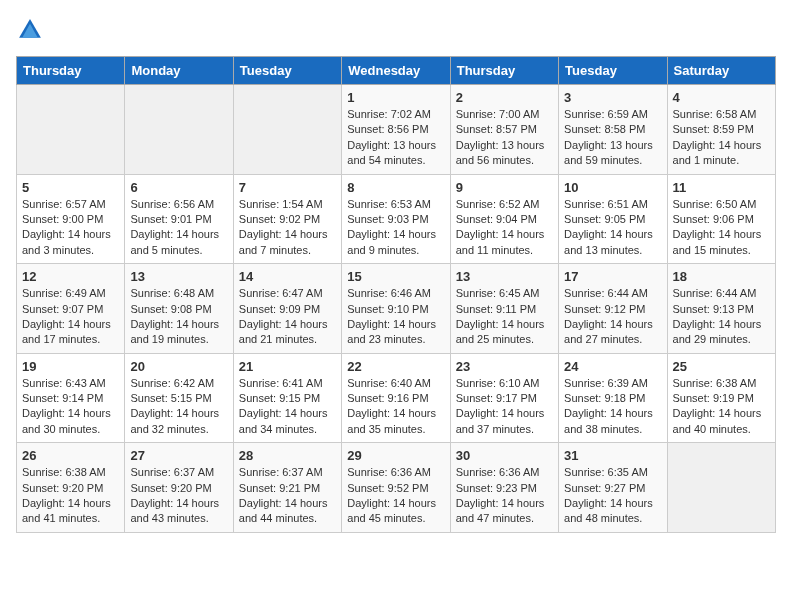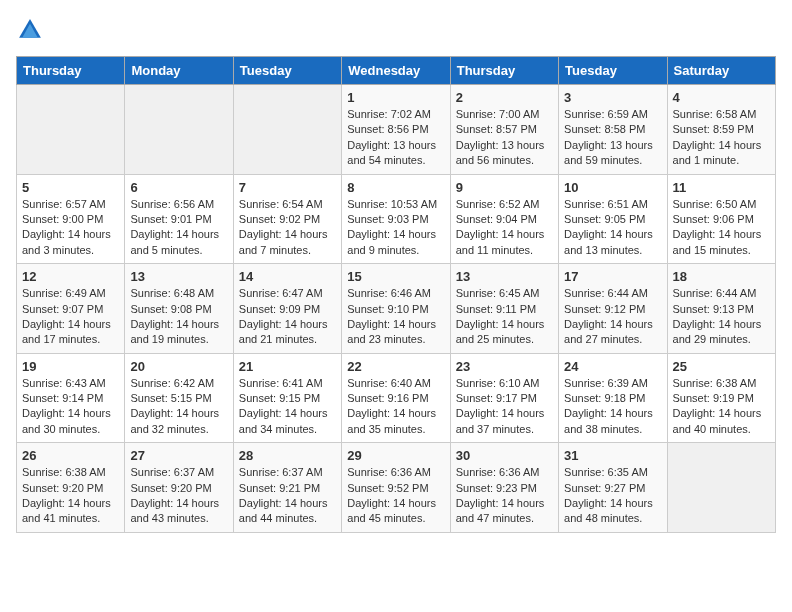--- a/index.html
+++ b/index.html
@@ -161,28 +161,28 @@
         </td>
         <td>
           <span class="day-number">6</span>
           <div class="day-info">Sunrise: 6:56 AM
 Sunset: 9:01 PM
 Daylight: 14 hours
 and 5 minutes.</div>
         </td>
         <td>
           <span class="day-number">7</span>
-          <div class="day-info">Sunrise: 6:54 AM
+          <div class="day-info">Sunrise: 1:54 AM
 Sunset: 9:02 PM
 Daylight: 14 hours
 and 7 minutes.</div>
         </td>
         <td>
           <span class="day-number">8</span>
-          <div class="day-info">Sunrise: 10:53 AM
+          <div class="day-info">Sunrise: 6:53 AM
 Sunset: 9:03 PM
 Daylight: 14 hours
 and 9 minutes.</div>
         </td>
         <td>
           <span class="day-number">9</span>
           <div class="day-info">Sunrise: 6:52 AM
 Sunset: 9:04 PM
 Daylight: 14 hours
 and 11 minutes.</div>

